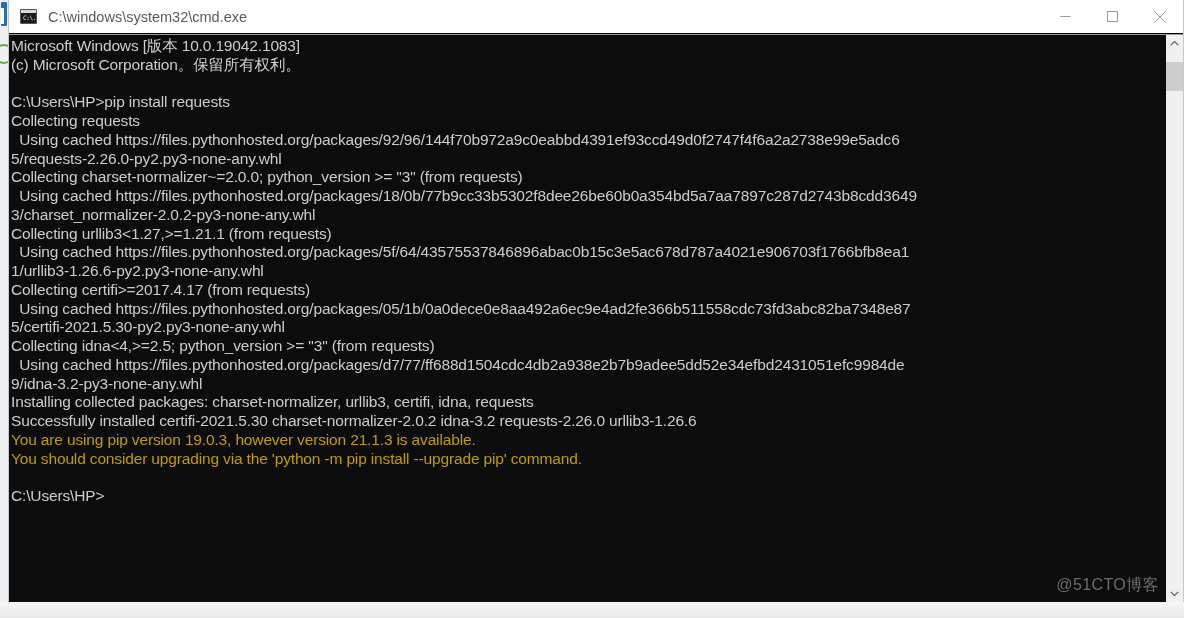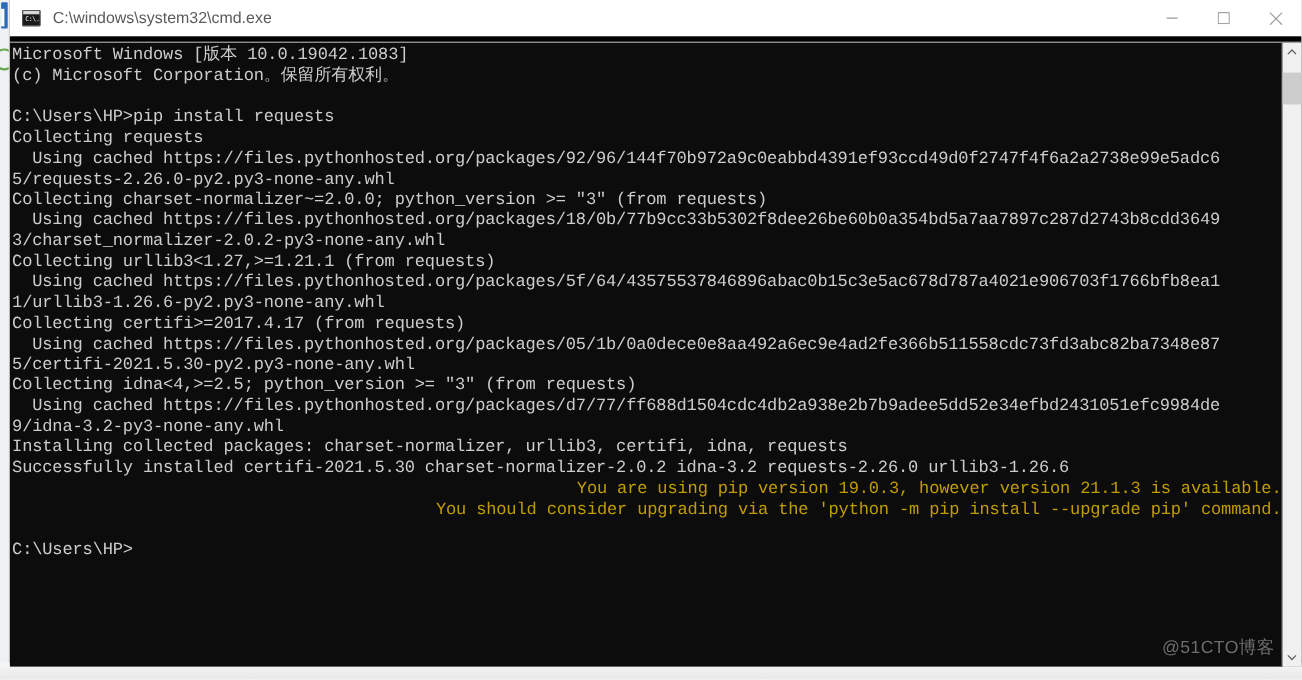--- a/index.html
+++ b/index.html
@@ -79,21 +79,21 @@
     box-sizing: border-box;
   }
 
   
   #titlebar {
     position: relative;
     height: 33px;
     background: #ffffff;
     display: flex;
     align-items: center;
-    border-bottom: 5px solid #000000;
+    border-bottom: 1px solid #000000;
   }
   #title-left {
     display: flex;
     align-items: center;
     padding-left: 11px;
     flex: 1;
     min-width: 0;
   }
   .cmd-icon {
     width: 17px;
@@ -154,33 +154,33 @@
     background: #0c0c0c;
     display: flex;
     border-top: 1px solid #9a9a9a;
     box-sizing: border-box;
   }
   #console-text {
     flex: 1;
     position: relative;
     overflow: hidden;
     padding: 2px 0 0 2px;
-    font-family: Liberation Mono, monospace;
+    font-family: Liberation Sans, sans-serif;
     font-size: 15.5px;
     line-height: 18.75px;
     color: #cccccc;
     white-space: pre;
     letter-spacing: -0.15px;
   }
   .line {
     white-space: pre;
     height: 18.75px;
     overflow: hidden;
   }
-  .c-warn { color: #c19c00; text-align: right; }
+  .c-warn { color: #c19c00; }
   .c-normal { color: #cccccc; }
 
   
   #scrollbar {
     width: 17px;
     background: #f0f0f0;
     border-left: 1px solid #0c0c0c;
     position: relative;
     flex: none;
     display: flex;

